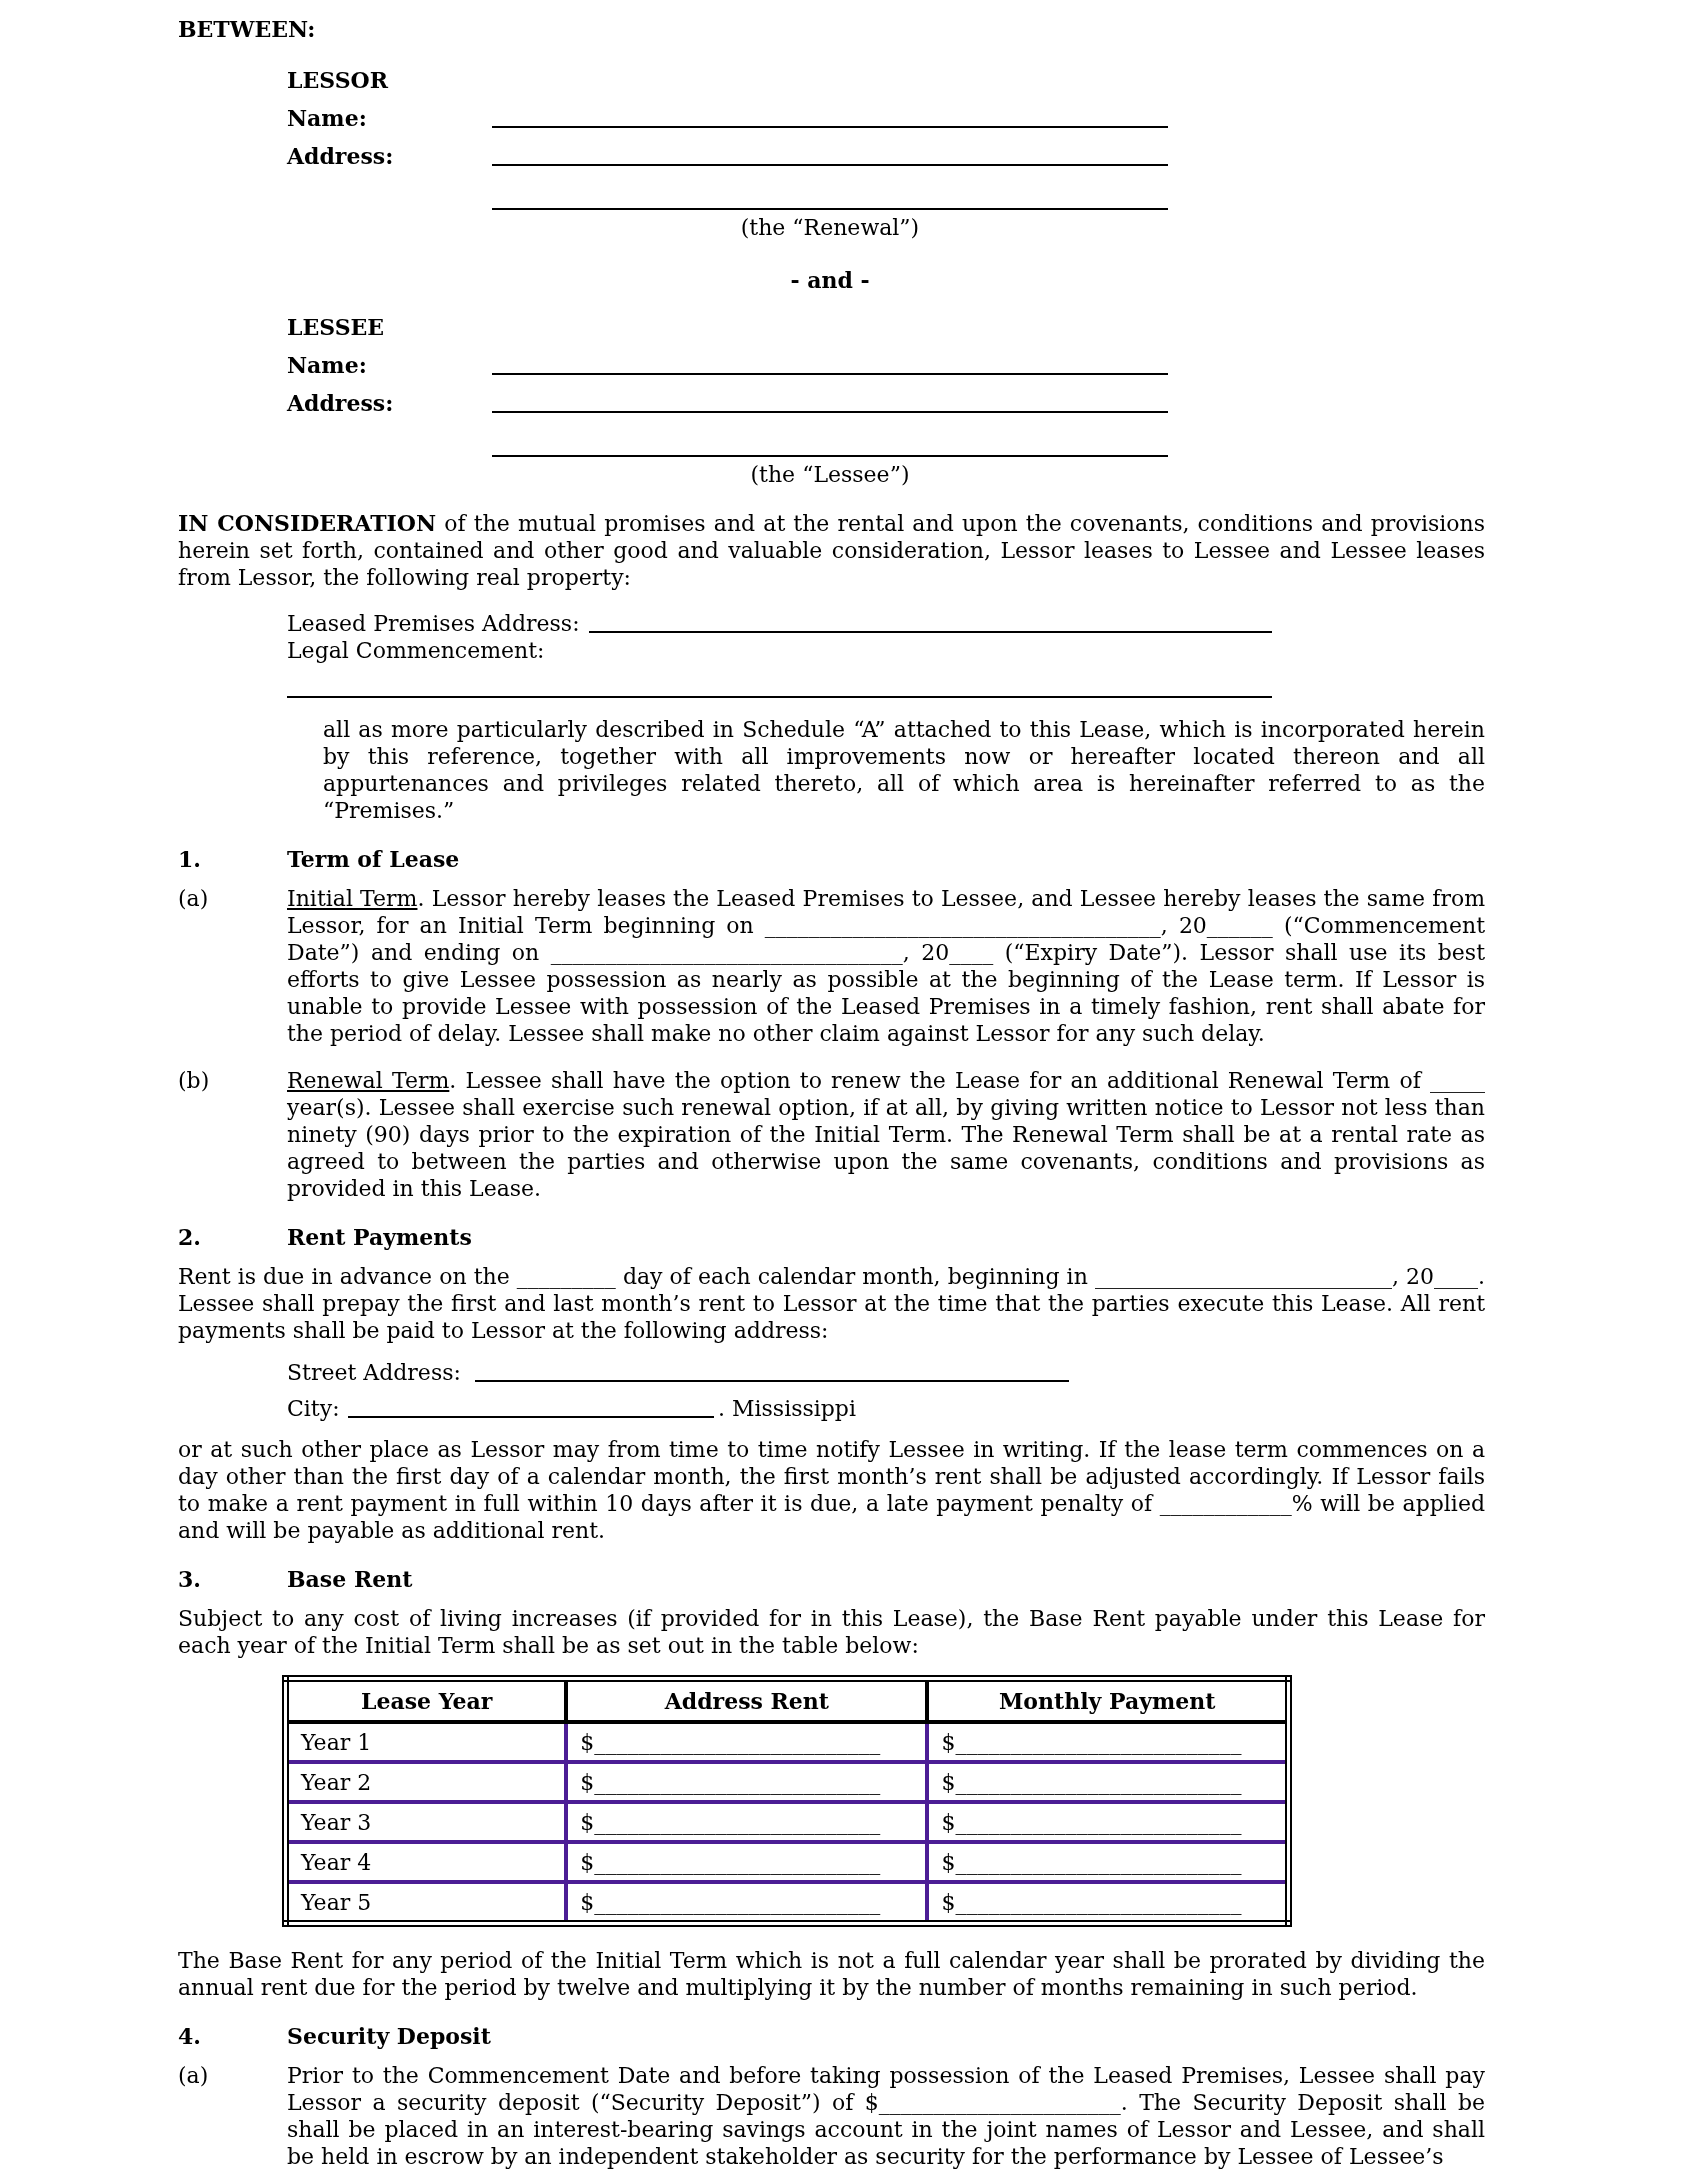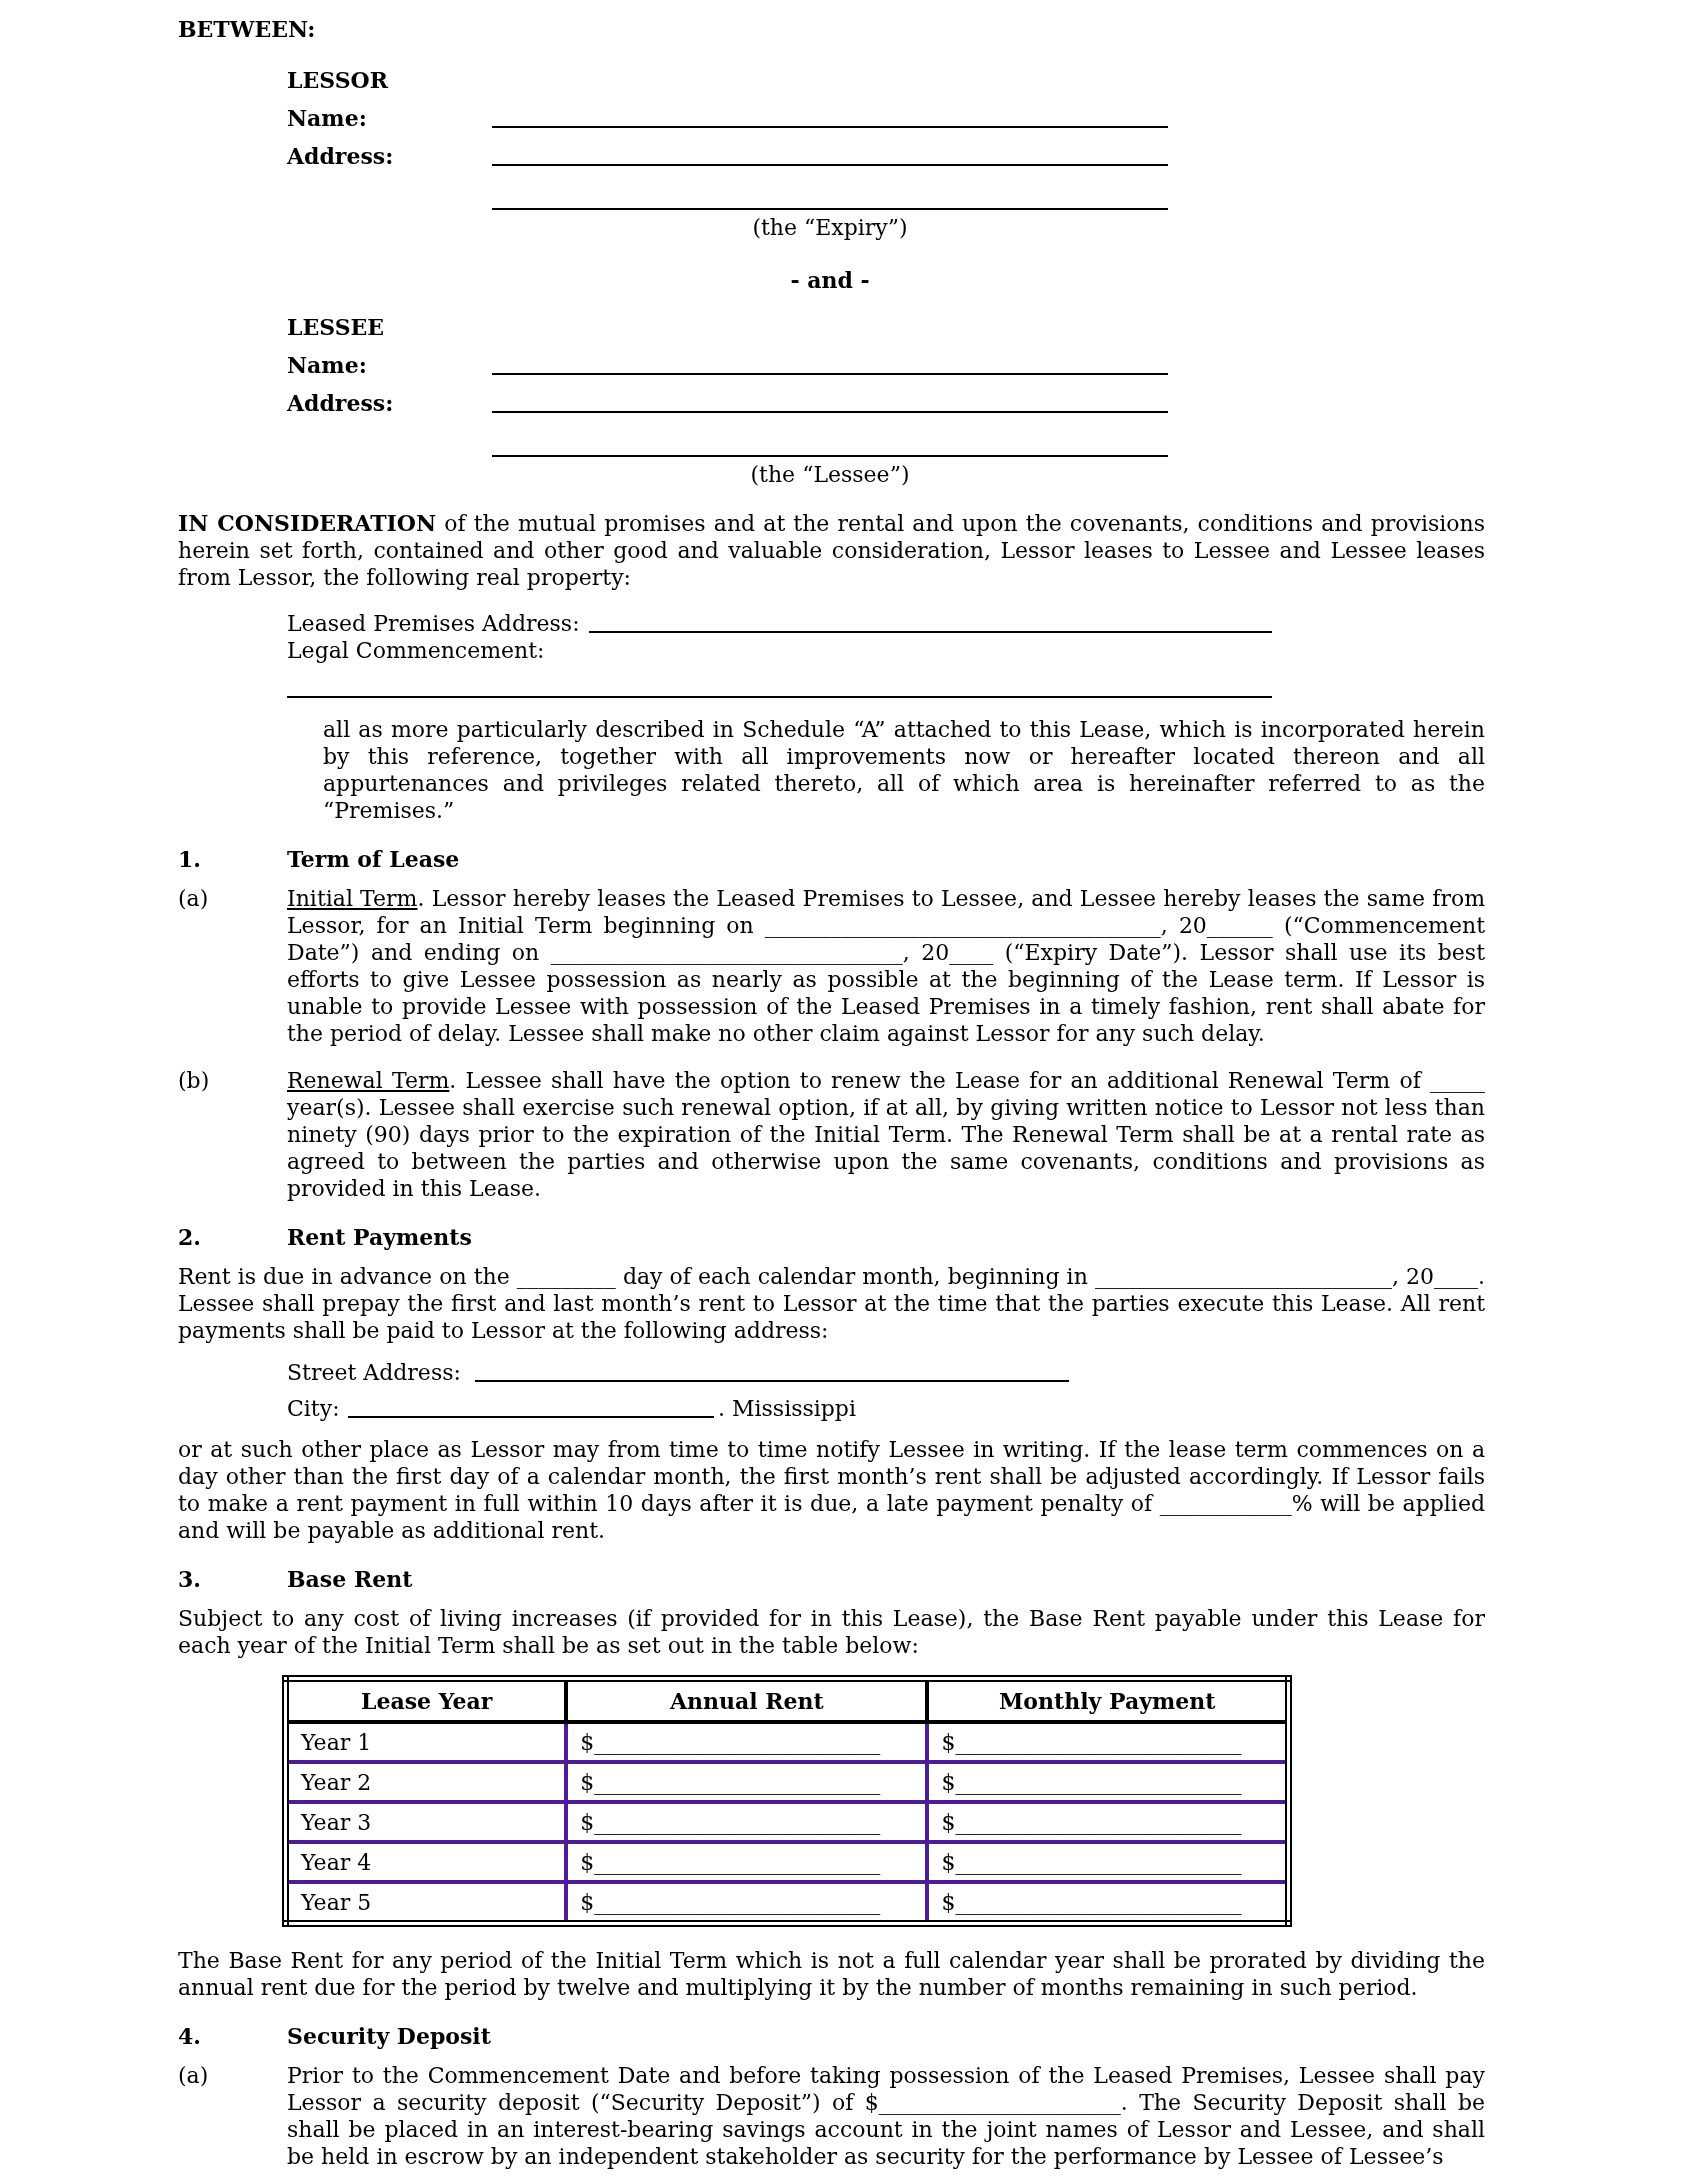--- a/index.html
+++ b/index.html
@@ -67,21 +67,21 @@
         <span class="fill-line w-main"></span>
       </div>
       <div class="form-row">
         <span class="form-label">Address:</span>
         <span class="fill-line w-main"></span>
       </div>
       <div class="form-row extra">
         <span class="form-label"></span>
         <span class="fill-line w-main"></span>
       </div>
-      <div class="caption">(the “Expiry”)</div>
+      <div class="caption">(the “Renewal”)</div>
     </div>
 
     <div class="and-sep">- and -</div>
 
     <div>
       <div class="party-heading">LESSEE</div>
       <div class="form-row">
         <span class="form-label">Name:</span>
         <span class="fill-line w-main"></span>
       </div>
@@ -148,21 +148,21 @@
       <span class="sec-num">3.</span>
       <span>Base Rent</span>
     </div>
 
     <p class="para">Subject to any cost of living increases (if provided for in this Lease), the Base Rent payable under this Lease for each year of the Initial Term shall be as set out in the table below:</p>
 
     <table class="rent-table">
       <thead>
         <tr>
           <th style="width:28%;">Lease Year</th>
-          <th style="width:36%;">Annual Rent</th>
+          <th style="width:36%;">Address Rent</th>
           <th style="width:36%;">Monthly Payment</th>
         </tr>
       </thead>
       <tbody>
         <tr>
           <td>Year 1</td>
           <td>$__________________________</td>
           <td>$__________________________</td>
         </tr>
         <tr>

